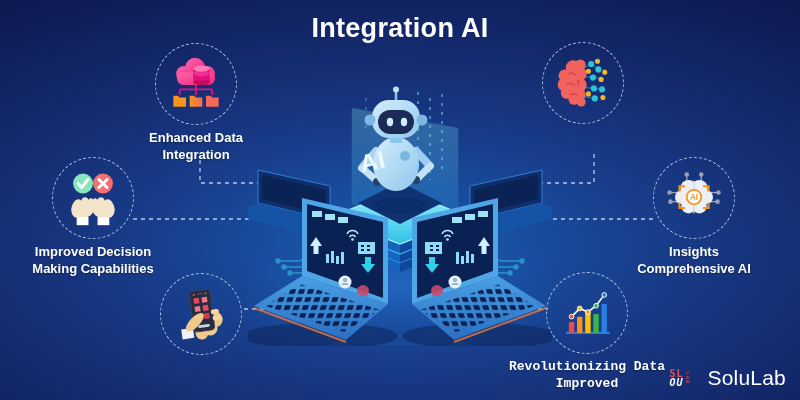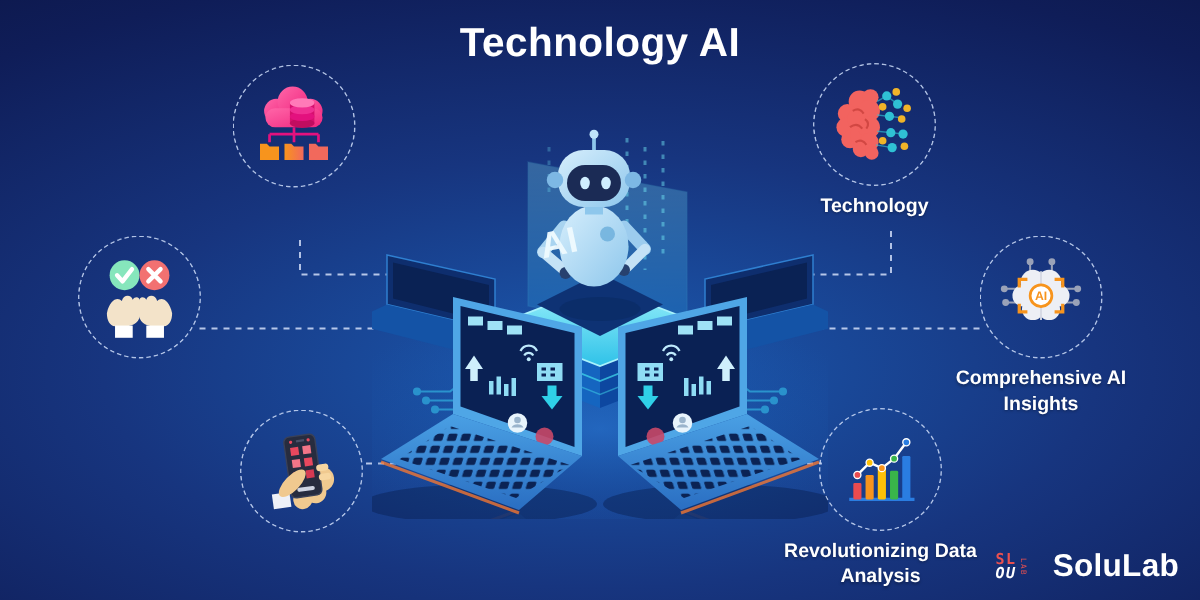--- a/index.html
+++ b/index.html
@@ -11,36 +11,36 @@
   .connectors{position:absolute;left:0;top:0;z-index:1;}
   .center-art{position:absolute;left:248px;top:56px;z-index:2;}
   .node{position:absolute;display:flex;flex-direction:column;align-items:center;width:82px;z-index:4;}
   .circle{width:82px;height:82px;box-sizing:border-box;border:1.6px dashed rgba(205,220,248,.85);
     border-radius:50%;display:flex;align-items:center;justify-content:center;flex:none;}
   .label{margin-top:5px;color:#fff;font-weight:700;font-size:13px;line-height:1.28;
     text-align:center;white-space:nowrap;text-shadow:0 1px 2px rgba(0,0,0,.35);}
   .label span{display:block;}
   .node-tl{left:155px;top:43px;} .node-tr{left:542px;top:42px;}
   .node-l{left:52px;top:157px;}  .node-r{left:653px;top:157px;}
-  .node-bl{left:160px;top:273px;} .node-br{left:546px;top:272px;}
+  .node-bl{left:160px;top:273px;} .node-br{left:546px;top:272px;font-family:Liberation Mono, monospace;}
   .brand{position:absolute;right:14px;bottom:10px;display:flex;align-items:center;gap:18px;z-index:5;}
   .mark{display:flex;align-items:center;gap:1px;}
   .mark-main{display:flex;flex-direction:column;font-family:"DejaVu Sans Mono",monospace;
     font-weight:700;font-size:10px;line-height:.95;letter-spacing:1px;}
   .mk-r{color:#e85050;} .mk-w{color:#ffffff;font-style:italic;}
   .mark-side{writing-mode:vertical-rl;font-family:"DejaVu Sans Mono",monospace;
     font-size:5px;color:#e85050;letter-spacing:1px;line-height:1;}
-  .brand-name{color:#fff;font-size:21px;font-weight:700;letter-spacing:.2px;}
+  .brand-name{color:#fff;font-size:21px;font-weight:400;letter-spacing:.2px;}
 </style>
 </head>
 <body>
 
 <div class="stage">
 
-  <div class="title">Technology AI</div>
+  <div class="title">Integration AI</div>
 
   <svg class="connectors" width="800" height="400" viewBox="0 0 800 400">
     <g fill="none" stroke="rgba(222,232,255,.8)" stroke-width="1.3" stroke-dasharray="4 4">
       <path d="M200,160 L200,183 L263,183"></path>
       <path d="M594,154 L594,183 L536,183"></path>
       <path d="M133,219 L304,219"></path>
       <path d="M497,219 L653,219"></path>
       <path d="M244,309 L296,309"></path>
       <path d="M506,309 L548,309"></path>
     </g>
@@ -219,20 +219,24 @@
         <g stroke="#e3117e" stroke-width="2" fill="none">
           <path d="M32,33 V38 M14,38 H50 M14,38 V44 M32,38 V44 M50,38 V44"></path>
         </g>
         <g>
           <path d="M7,45 h5 l2,2 h7 v10 h-14 z" fill="#f7941d"></path>
           <path d="M25,45 h5 l2,2 h7 v10 h-14 z" fill="url(#fold)"></path>
           <path d="M43,45 h5 l2,2 h7 v10 h-14 z" fill="#f2695c"></path>
         </g>
       </svg>
     </div>
+    <div class="label">
+      <span>Enhanced Data</span>
+      <span>Integration</span>
+    </div>
   </div>
 
   <div class="node node-tr">
     <div class="circle">
       <svg width="58" height="58" viewBox="0 0 64 64">
         <g fill="#f2635f">
           <circle cx="21" cy="15" r="8"></circle>
             <circle cx="12" cy="24" r="7"></circle>
             <circle cx="11" cy="34" r="7"></circle>
           <circle cx="14" cy="43" r="6.5"></circle>
@@ -272,41 +276,44 @@
           <circle cx="48" cy="8" r="2.8"></circle>
             <circle cx="56" cy="20" r="2.8"></circle>
             <circle cx="38" cy="19" r="2.8"></circle>
           <circle cx="52" cy="28" r="2.8"></circle>
             <circle cx="38" cy="44" r="2.8"></circle>
             <circle cx="54" cy="48" r="2.8"></circle>
         </g>
       </svg>
     </div>
     <div class="label">
-      <span>Technology</span>
     </div>
   </div>
 
   <div class="node node-l">
     <div class="circle">
       <svg width="58" height="58" viewBox="0 0 64 64">
         <g>
           <circle cx="21" cy="16" r="11" fill="#86e6bc"></circle>
           <path d="M15.5,16 l4,4.5 l7,-9" stroke="#fff" stroke-width="3.2" fill="none" stroke-linecap="round" stroke-linejoin="round"></path>
         </g>
         <g>
           <circle cx="43" cy="16" r="11" fill="#f27171"></circle>
           <path d="M38.5,11.5 l9,9 M47.5,11.5 l-9,9" stroke="#fff" stroke-width="3.2" stroke-linecap="round"></path>
         </g>
         <g id="handL">
           <path d="M8,44 C10,34 16,31.5 19,35 C20,30 26,30 27,34 C29,31 32.5,32 32.5,36 L32.5,44 C32.5,50 28,53.5 22,53.5 L14,53.5 C10,53.5 8,49 8,44 Z" fill="#f3e3c9"></path>
           <rect x="14" y="53" width="13" height="9" fill="#ffffff"></rect>
         </g>
         <use href="#handL" transform="translate(64 0) scale(-1 1)"></use>
       </svg>
+    </div>
+    <div class="label">
+      <span>Improved Decision</span>
+      <span>Making Capabilities</span>
     </div>
   </div>
 
   <div class="node node-r">
     <div class="circle">
       <svg width="58" height="58" viewBox="0 0 64 64">
         <g stroke="#9aa2b8" stroke-width="1.5" fill="#9aa2b8">
           <path d="M14,26 H6" fill="none"></path>
             <circle cx="5" cy="26" r="1.8"></circle>
           <path d="M14,36 H7" fill="none"></path>
@@ -334,22 +341,22 @@
           <path d="M16,25 V19 H22"></path>
             <path d="M48,25 V19 H42"></path>
           <path d="M16,37 V43 H22"></path>
             <path d="M48,37 V43 H42"></path>
         </g>
         <circle cx="32" cy="31" r="8" fill="#ffffff" stroke="#f7941d" stroke-width="2"></circle>
         <text x="32" y="34.5" font-size="9" font-weight="bold" fill="#f7941d" text-anchor="middle" font-family="Liberation Sans, sans-serif">AI</text>
       </svg>
     </div>
     <div class="label">
+      <span>Insights</span>
       <span>Comprehensive AI</span>
-      <span>Insights</span>
     </div>
   </div>
 
   <div class="node node-bl">
     <div class="circle">
       <svg width="58" height="58" viewBox="0 0 64 64">
         <g transform="rotate(-8 32 32)">
           <rect x="8" y="46" width="13" height="11" fill="#eef1f8"></rect>
           <g fill="#f0c98f">
             <circle cx="46" cy="40" r="9"></circle>
@@ -395,21 +402,21 @@
           <circle cx="15" cy="36" r="2.6" fill="#ea4b4f"></circle>
           <circle cx="24" cy="27" r="2.6" fill="#ffc107"></circle>
           <circle cx="33" cy="31" r="2.6" fill="#f7941d"></circle>
           <circle cx="42" cy="24" r="2.6" fill="#39b54a"></circle>
           <circle cx="51" cy="12" r="2.6" fill="#2a7de1"></circle>
         </g>
       </svg>
     </div>
     <div class="label">
       <span>Revolutionizing Data</span>
-      <span>Analysis</span>
+      <span>Improved</span>
     </div>
   </div>
 
   <div class="brand">
     <div class="mark">
       <div class="mark-main">
         <span class="mk-r">SL</span>
         <span class="mk-w">OU</span>
       </div>
       <span class="mark-side">LAB</span>

